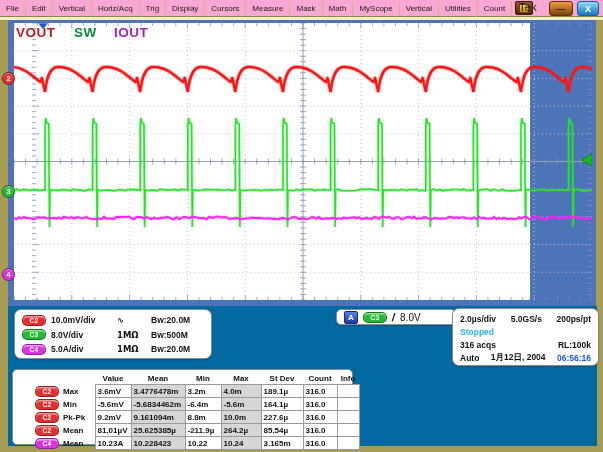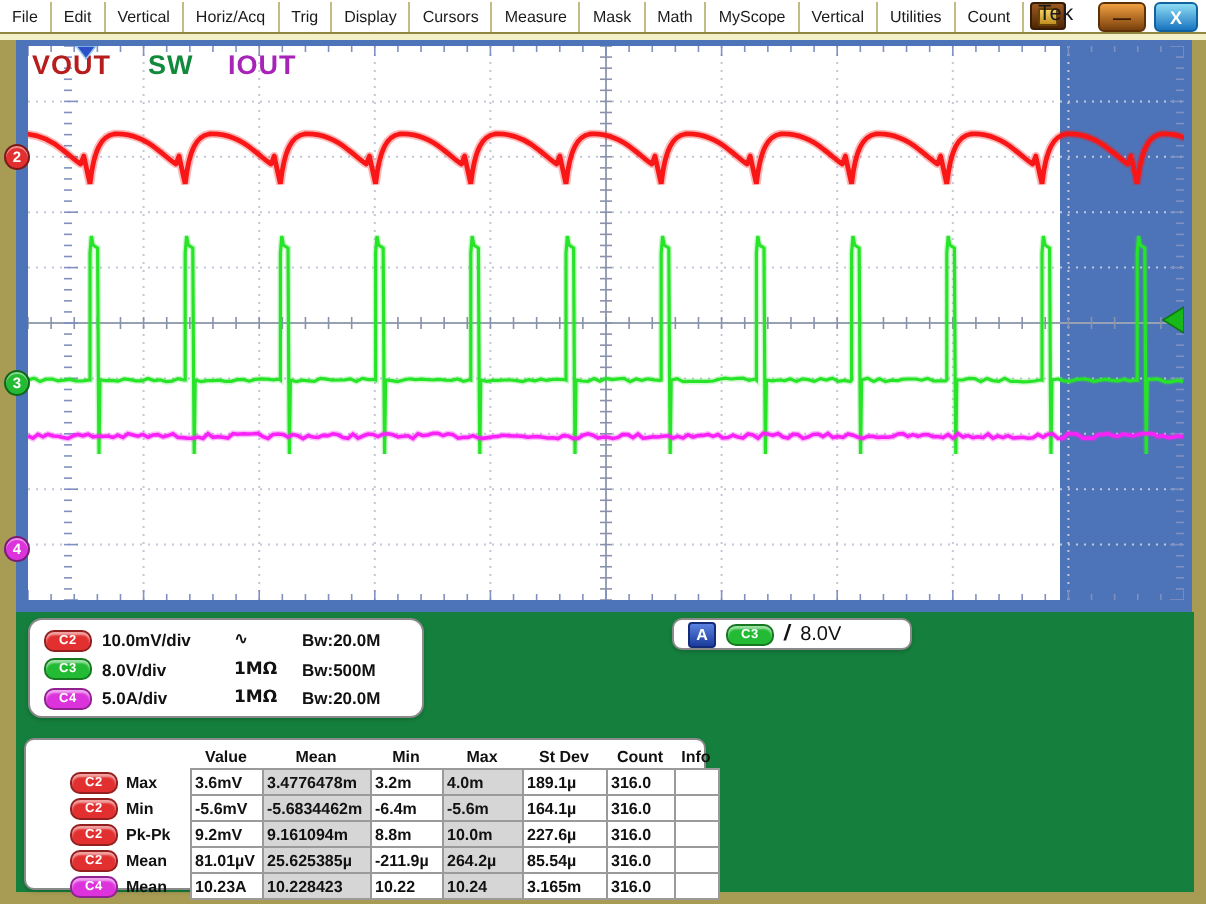--- a/index.html
+++ b/index.html
@@ -1,20 +1,20 @@
 <!DOCTYPE html>
 <html><head>
 <meta charset="utf-8">
 <style>
   html,body{margin:0;padding:0;background:#6b6b6b;}
   body{font-family:"Liberation Sans",sans-serif;}
   #frame{position:relative;width:603px;height:452px;background:#a89c54;overflow:hidden;}
 
   
-  .menubar{position:absolute;left:0;top:0;width:603px;height:16px;background:#ffffff;
+  .menubar{position:absolute;left:0;top:0;width:603px;height:16px;background:#f9a8d4;
            border-bottom:1px solid #8f8440;display:flex;align-items:center;z-index:30;}
   #menu-items{display:flex;height:16px;align-items:center;}
   .menu-item{padding:0 6px;font-size:8px;color:#1a1a1a;line-height:15px;height:15px;
              border-right:1px solid #c3bb85;white-space:nowrap;}
   .tool-btn{width:16px;height:12px;margin-left:3px;border-radius:2px;
             background:linear-gradient(#9a5a20,#4e2606);border:1px solid #381c04;
             display:flex;align-items:center;justify-content:center;}
   .tool-btn .glyph{width:8px;height:7px;background:linear-gradient(#f0d060,#c09020);
                    border:1px solid #6a4208;border-radius:1px;}
   .brand{position:absolute;right:66px;top:1px;font-size:11px;font-weight:normal;color:#1a1a1a;letter-spacing:.3px;}
@@ -27,21 +27,21 @@
 
   
   .blue-frame{position:absolute;left:8px;top:20px;width:588px;height:286px;background:#4d74b8;z-index:1;}
   .grat{position:absolute;left:14px;top:23px;width:516px;height:277px;background:#ffffff;z-index:2;}
   .grat svg{display:block;}
   .marker{position:absolute;left:2px;width:11px;height:11px;border-radius:50%;z-index:10;
           color:#fff;font-size:7.5px;font-weight:bold;display:flex;align-items:center;justify-content:center;
           border:1px solid rgba(0,0,0,.45);box-shadow:inset 0 1px 0 rgba(255,255,255,.45);}
 
   
-  .control{position:absolute;left:8px;top:306px;width:589px;height:140px;background:#15803d;z-index:3;}
+  .control{position:absolute;left:8px;top:306px;width:589px;height:140px;background:#0369a1;z-index:3;}
   .box{position:absolute;background:#fff;border:1px solid #8a8a8a;border-radius:7px;
        box-shadow:0 1px 2px rgba(0,0,0,.18);}
 
   #ch-box{left:6px;top:3px;width:198px;height:50px;padding:3px 7px;box-sizing:border-box;}
   .ch-row{display:grid;grid-template-columns:29px 66px 34px auto;align-items:center;height:14.5px;
           font-size:8.5px;font-weight:bold;color:#111;}
   .ch-imp{font-family:"DejaVu Sans",sans-serif;}
 
   #trig-box{left:328px;top:3px;width:120px;height:16px;display:flex;align-items:center;gap:5px;
             padding:0 7px;box-sizing:border-box;border-radius:5px;}
@@ -480,20 +480,39 @@
 </div>
     </div>
 
     <div id="trig-box" class="box">
       <span class="trig-a">A</span>
       <span class="pill" id="trig-src" style="background: rgb(34, 187, 51);">C3</span>
       <span class="trig-slope">/</span>
       <span class="trig-level">8.0V</span>
     </div>
 
+    <div id="tb-box" class="box">
+      <div class="tb-row">
+        <span>2.0µs/div</span>
+        <span>5.0GS/s</span>
+        <span>200ps/pt</span>
+      </div>
+      <div class="tb-row" style="justify-content:flex-start;">
+        <span style="color: rgb(42, 180, 212);">Stopped</span>
+      </div>
+      <div class="tb-row">
+        <span>316 acqs</span>
+        <span>RL:100k</span>
+      </div>
+      <div class="tb-row">
+        <span>Auto</span>
+        <span>1月12日, 2004</span>
+        <span style="color: rgb(27, 85, 224);">06:56:16</span>
+      </div>
+    </div>
 
     <div id="meas-box" class="box">
       <table class="mtable">
         <colgroup>
           <col style="width:62px">
             <col style="width:36px">
             <col style="width:54px">
             <col style="width:36px">
           <col style="width:40px">
             <col style="width:42px">

